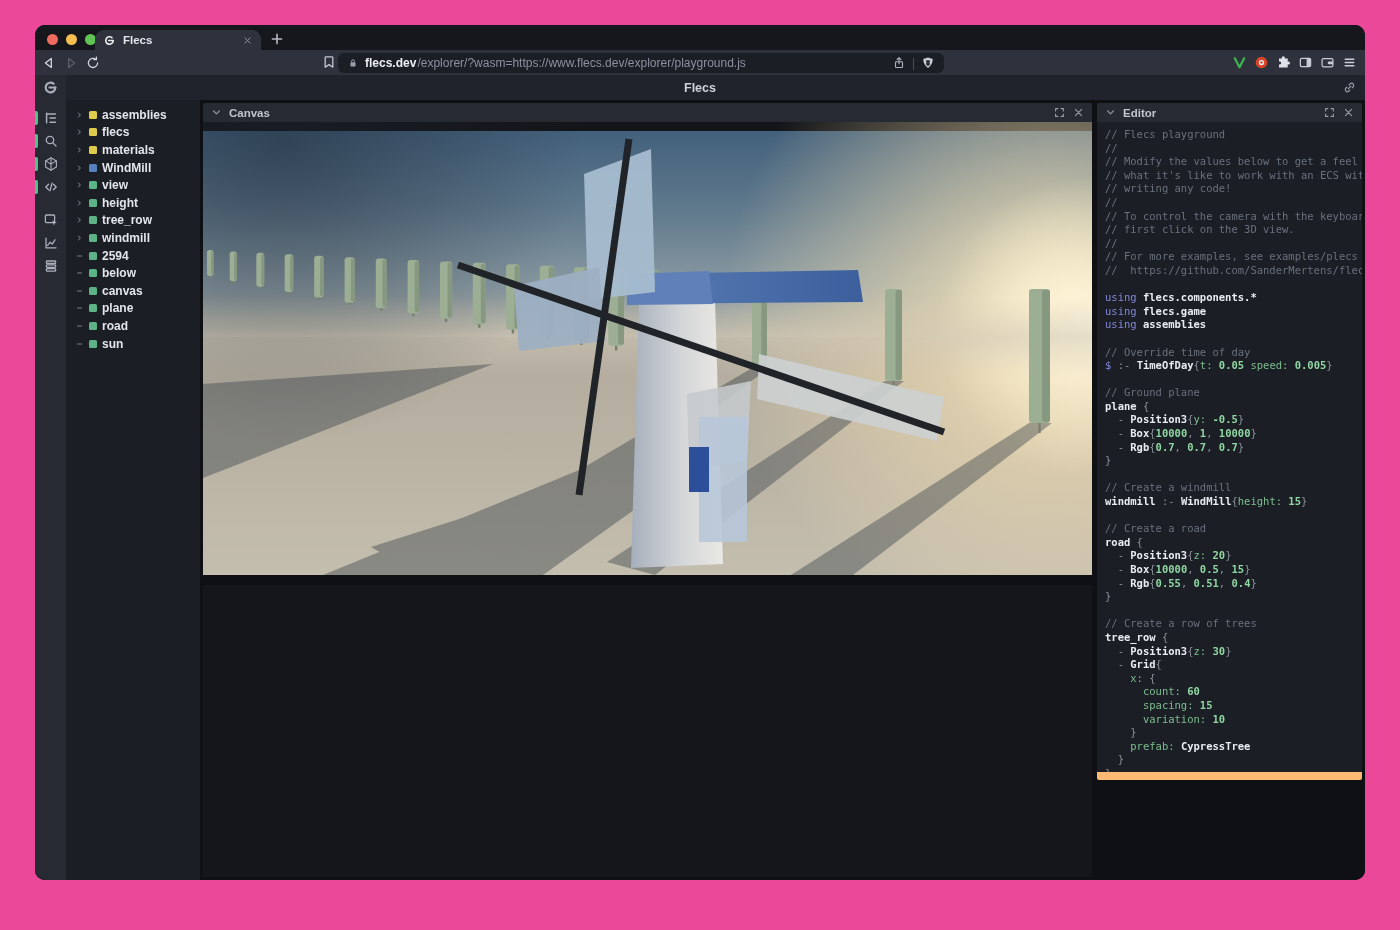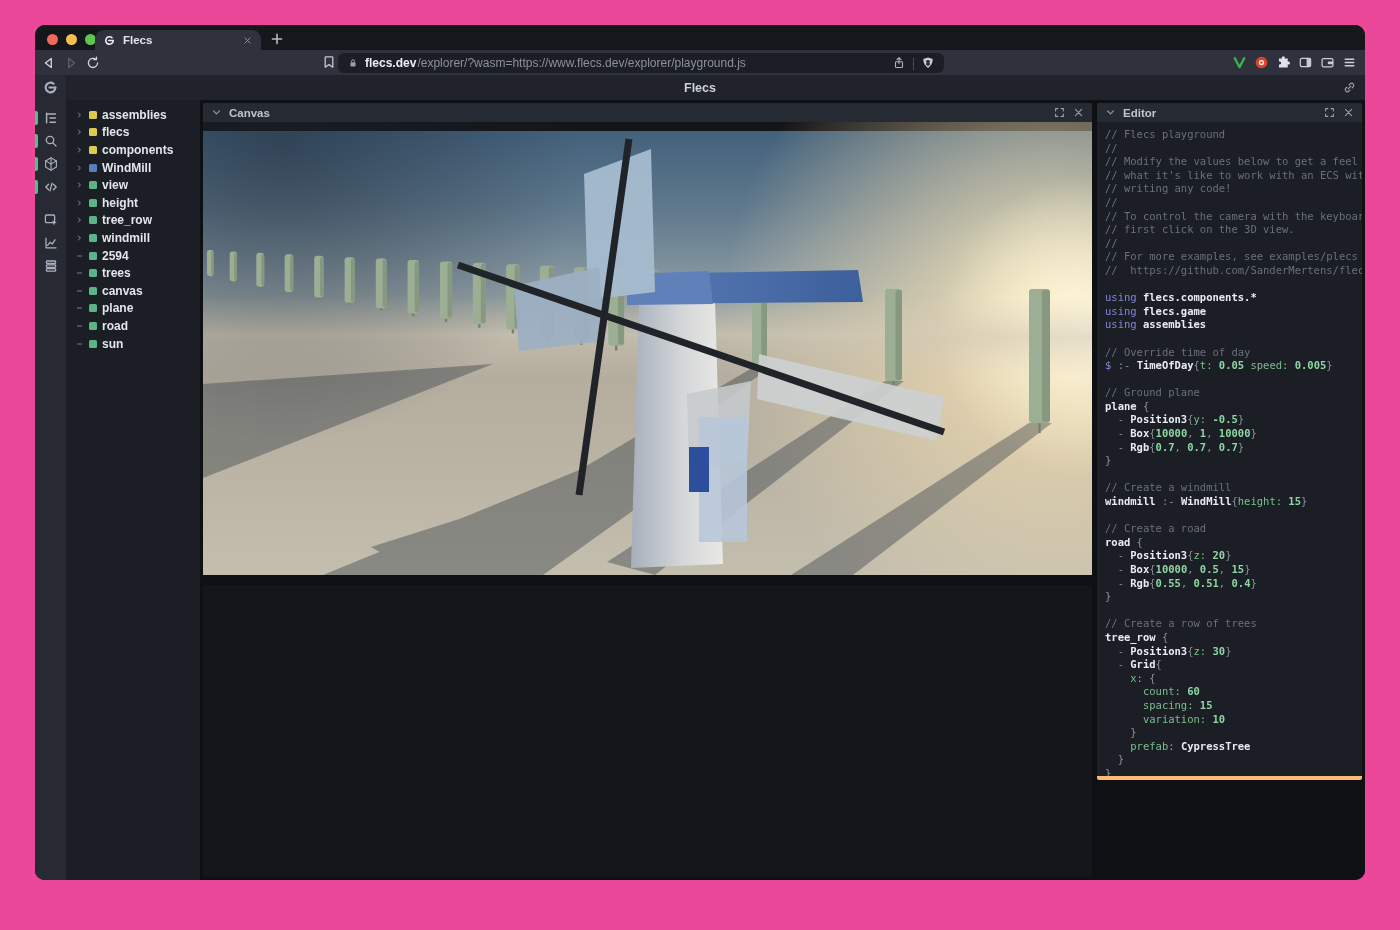--- a/index.html
+++ b/index.html
@@ -288,21 +288,21 @@
             <span class="sq" style="background: rgb(222, 203, 76);"></span>
             <span class="lbl">flecs</span>
           </div>
           <div class="treerow">
             <span class="ic tw">
               <svg viewBox="0 0 16 16" fill="none" stroke="currentColor" stroke-width="1.3" stroke-linecap="round" stroke-linejoin="round">
                 <path d="M6 4.4L9.6 8 6 11.6" stroke-width="1.7"></path>
               </svg>
             </span>
             <span class="sq" style="background: rgb(222, 203, 76);"></span>
-            <span class="lbl">components</span>
+            <span class="lbl">materials</span>
           </div>
           <div class="treerow">
             <span class="ic tw">
               <svg viewBox="0 0 16 16" fill="none" stroke="currentColor" stroke-width="1.3" stroke-linecap="round" stroke-linejoin="round">
                 <path d="M6 4.4L9.6 8 6 11.6" stroke-width="1.7"></path>
               </svg>
             </span>
             <span class="sq" style="background: rgb(84, 128, 189);"></span>
             <span class="lbl">WindMill</span>
           </div>
@@ -351,21 +351,21 @@
             <span class="sq" style="background: rgb(92, 179, 133);"></span>
             <span class="lbl">2594</span>
           </div>
           <div class="treerow">
             <span class="ic tw">
               <svg viewBox="0 0 16 16" fill="none" stroke="currentColor" stroke-width="1.3" stroke-linecap="round" stroke-linejoin="round">
                 <path d="M4.3 8h7.4" stroke-width="1.5"></path>
               </svg>
             </span>
             <span class="sq" style="background: rgb(92, 179, 133);"></span>
-            <span class="lbl">trees</span>
+            <span class="lbl">below</span>
           </div>
           <div class="treerow">
             <span class="ic tw">
               <svg viewBox="0 0 16 16" fill="none" stroke="currentColor" stroke-width="1.3" stroke-linecap="round" stroke-linejoin="round">
                 <path d="M4.3 8h7.4" stroke-width="1.5"></path>
               </svg>
             </span>
             <span class="sq" style="background: rgb(92, 179, 133);"></span>
             <span class="lbl">canvas</span>
           </div>
@@ -584,21 +584,21 @@
               <rect x="486" y="325" width="20" height="45" fill="#2d4e9a"></rect>
             </g>
           </svg>
         </div>
       </div>
 
       <div class="panel" style="left:3px;top:485px;width:889px;height:292px;background:#14161c;">
         <div class="pbody" style="background:#14161c;"></div>
       </div>
 
-      <div class="panel" style="left:897px;top:3px;width:265px;height:677px;border-bottom:4px solid #fdba74;box-sizing:border-box;">
+      <div class="panel" style="left:897px;top:3px;width:265px;height:677px;border-bottom:8px solid #fdba74;box-sizing:border-box;">
         <div class="phead">
           <span class="ic chev">
                 <svg viewBox="0 0 16 16" fill="none" stroke="currentColor" stroke-width="1.3" stroke-linecap="round" stroke-linejoin="round">
                   <path d="M4.5 6.2L8 9.7l3.5-3.5" stroke-width="1.6"></path>
                 </svg>
               </span>
           <span class="ptitle">Editor</span>
           <span class="sp"></span>
           <span class="ic hic">
                 <svg viewBox="0 0 16 16" fill="none" stroke="currentColor" stroke-width="1.3" stroke-linecap="round" stroke-linejoin="round">

